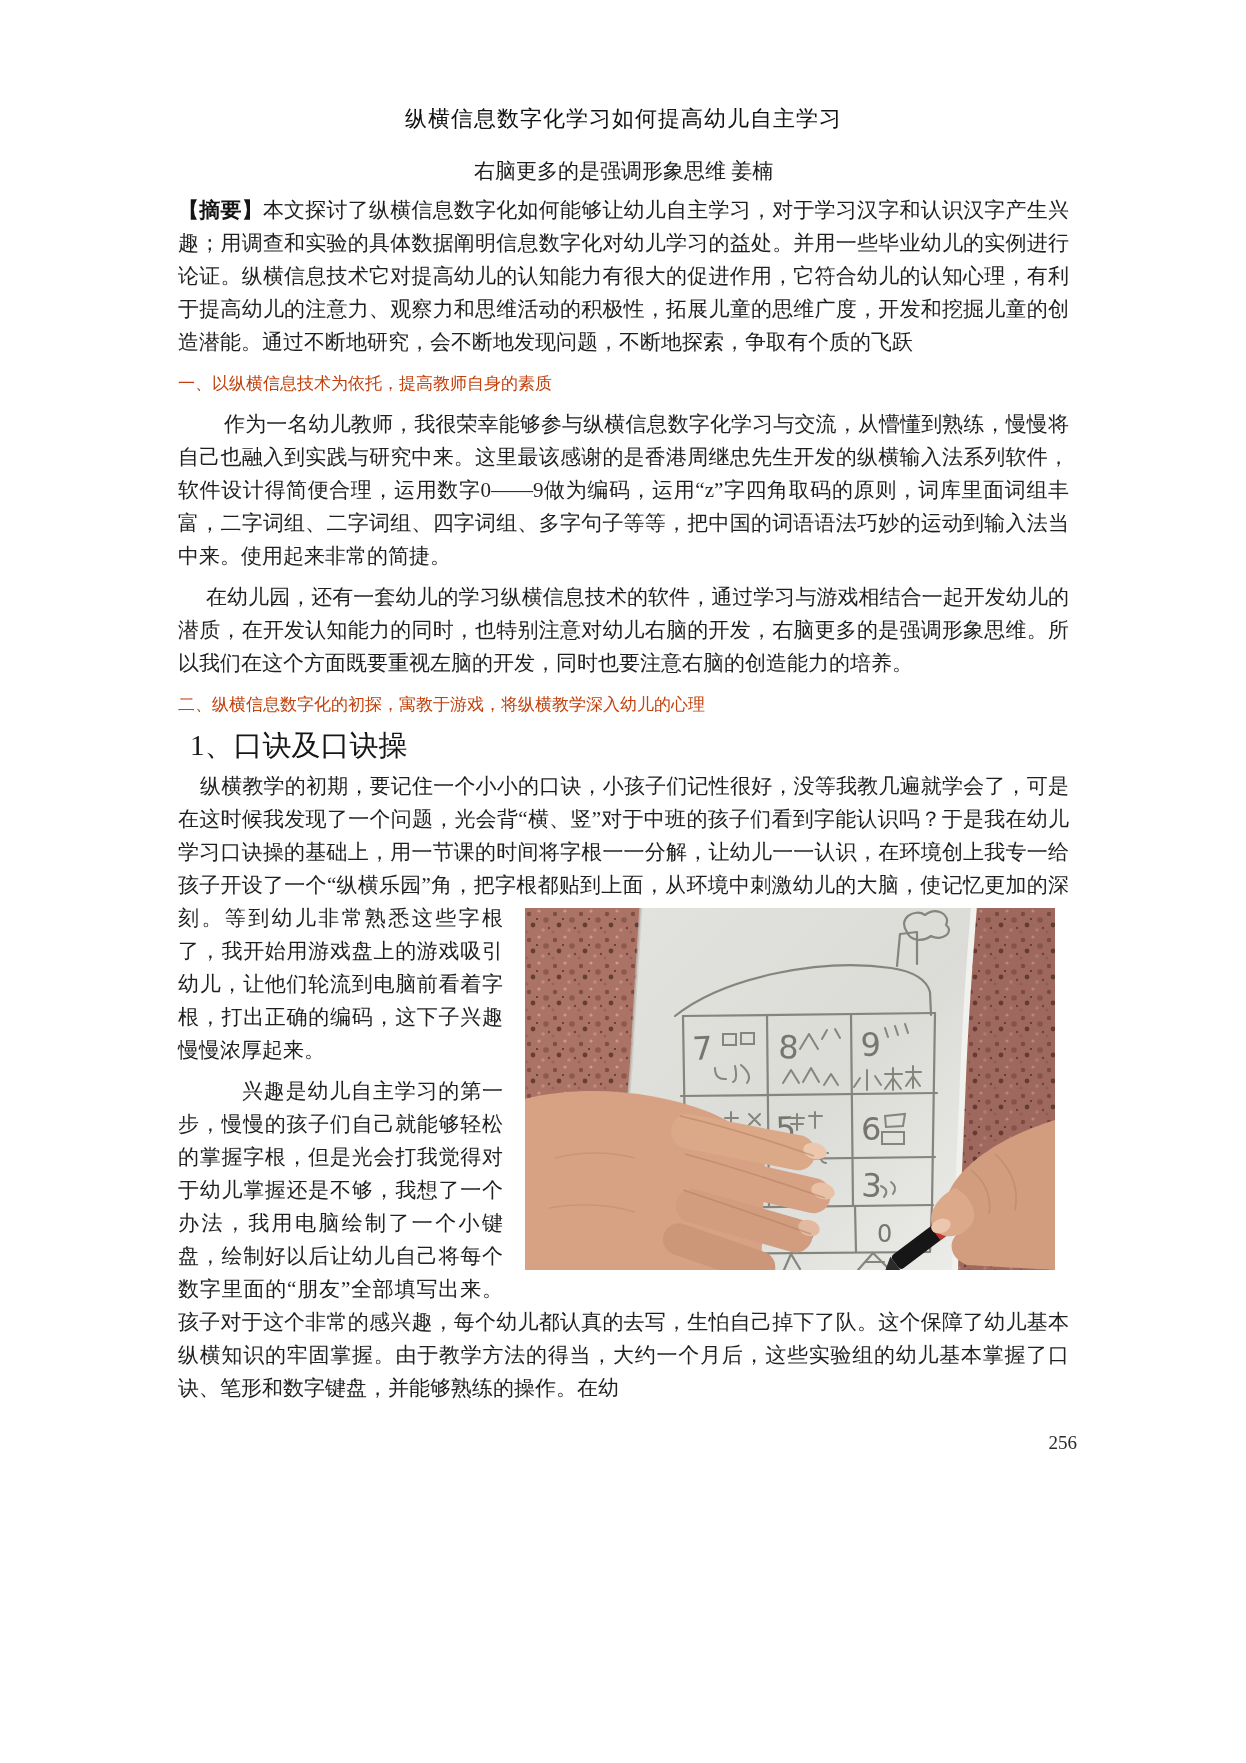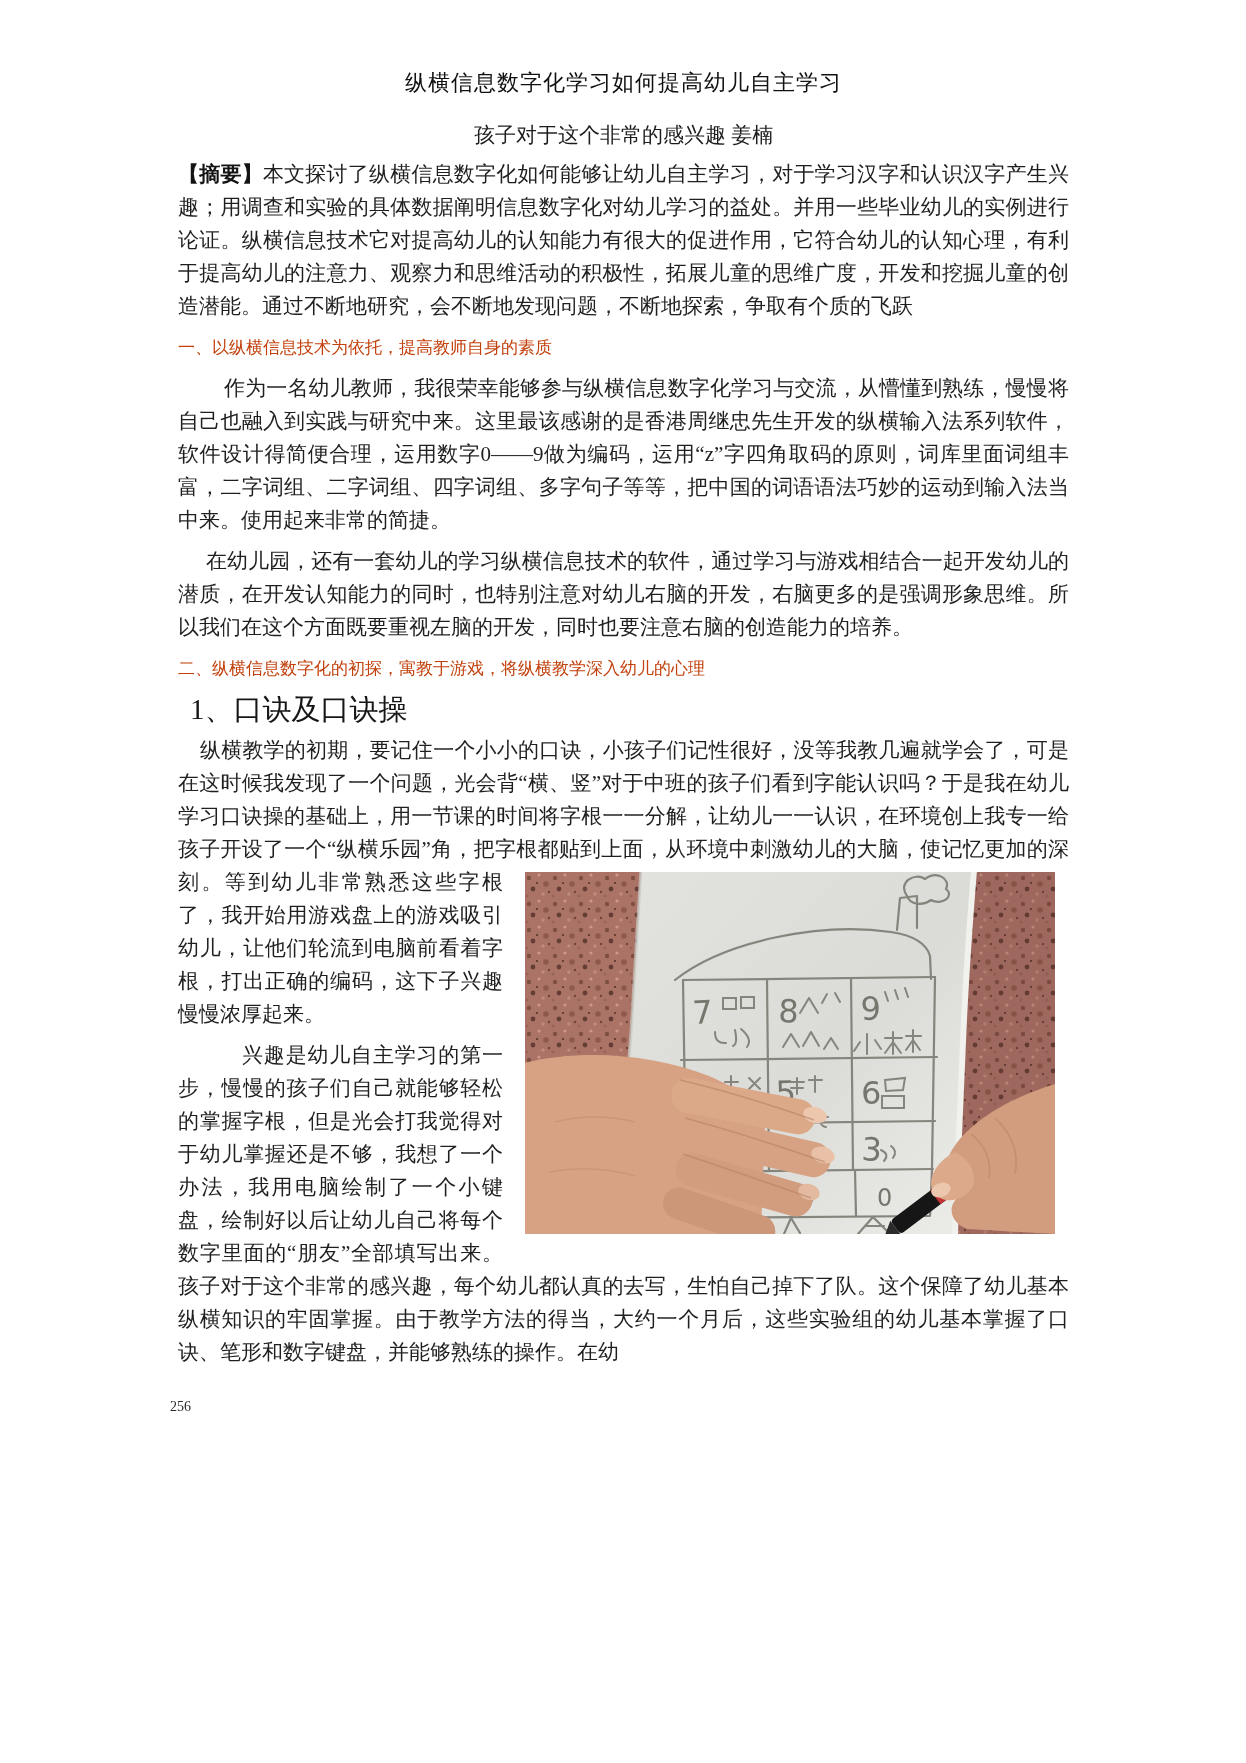--- a/index.html
+++ b/index.html
@@ -2,21 +2,21 @@
 <html lang="zh"><head>
 <meta charset="utf-8">
 <style>
   html,body{margin:0;padding:0;}
   body{
     width:1246px;height:1763px;background:#ffffff;position:relative;
     font-family:"Liberation Serif","DejaVu Serif",serif;
     color:#222;
     -webkit-font-smoothing:antialiased;
   }
-  .doc{padding:66px 169px 0 170px;width:907px;}
+  .doc{padding:102px 169px 0 170px;width:907px;}
   .title{
     font-size:22px;line-height:34px;text-align:center;color:#111;
     letter-spacing:1px;
   }
   .author{
     font-size:21px;line-height:33px;text-align:center;margin-top:19px;color:#1c1c1c;
   }
   p{margin:8px;}
   .para{
     font-size:21px;line-height:33px;text-align:justify;color:#1f1f1f;
@@ -33,32 +33,32 @@
   .ind-a{text-indent:46px;}
   .ind-b{text-indent:28px;}
   .ind-c{text-indent:22px;}
   .ind-d{text-indent:64px;}
   .photo-wrap{
     float:right;display:block;width:530px;height:362px;
     margin:6px 14px 10px 22px;overflow:hidden;
   }
   .photo-wrap svg{display:block;}
   .pageno{
-    clear:both;text-align:left;font-size:14px;line-height:24px;color:#2a2a2a;
+    clear:both;text-align:right;font-size:19px;line-height:24px;color:#2a2a2a;
     margin-top:26px;font-family:"Liberation Serif","DejaVu Serif",serif;
   }
 </style>
 </head>
 <body>
 
 <div class="doc">
 
   <div class="title">纵横信息数字化学习如何提高幼儿自主学习</div>
 
-  <div class="author">孩子对于这个非常的感兴趣 姜楠</div>
+  <div class="author">右脑更多的是强调形象思维 姜楠</div>
 
   <p class="para abstract"><span class="lbl">【摘要】</span><span>本文探讨了纵横信息数字化如何能够让幼儿自主学习，对于学习汉字和认识汉字产生兴趣；用调查和实验的具体数据阐明信息数字化对幼儿学习的益处。并用一些毕业幼儿的实例进行论证。纵横信息技术它对提高幼儿的认知能力有很大的促进作用，它符合幼儿的认知心理，有利于提高幼儿的注意力、观察力和思维活动的积极性，拓展儿童的思维广度，开发和挖掘儿童的创造潜能。通过不断地研究，会不断地发现问题，不断地探索，争取有个质的飞跃</span></p>
 
 
   <p class="heading">一、以纵横信息技术为依托，提高教师自身的素质</p>
 
   <p class="para ind-a">作为一名幼儿教师，我很荣幸能够参与纵横信息数字化学习与交流，从懵懂到熟练，慢慢将自己也融入到实践与研究中来。这里最该感谢的是香港周继忠先生开发的纵横输入法系列软件，软件设计得简便合理，运用数字0——9做为编码，运用“z”字四角取码的原则，词库里面词组丰富，二字词组、二字词组、四字词组、多字句子等等，把中国的词语语法巧妙的运动到输入法当中来。使用起来非常的简捷。</p>
 
   <p class="para ind-b">在幼儿园，还有一套幼儿的学习纵横信息技术的软件，通过学习与游戏相结合一起开发幼儿的潜质，在开发认知能力的同时，也特别注意对幼儿右脑的开发，右脑更多的是强调形象思维。所以我们在这个方面既要重视左脑的开发，同时也要注意右脑的创造能力的培养。</p>
 

